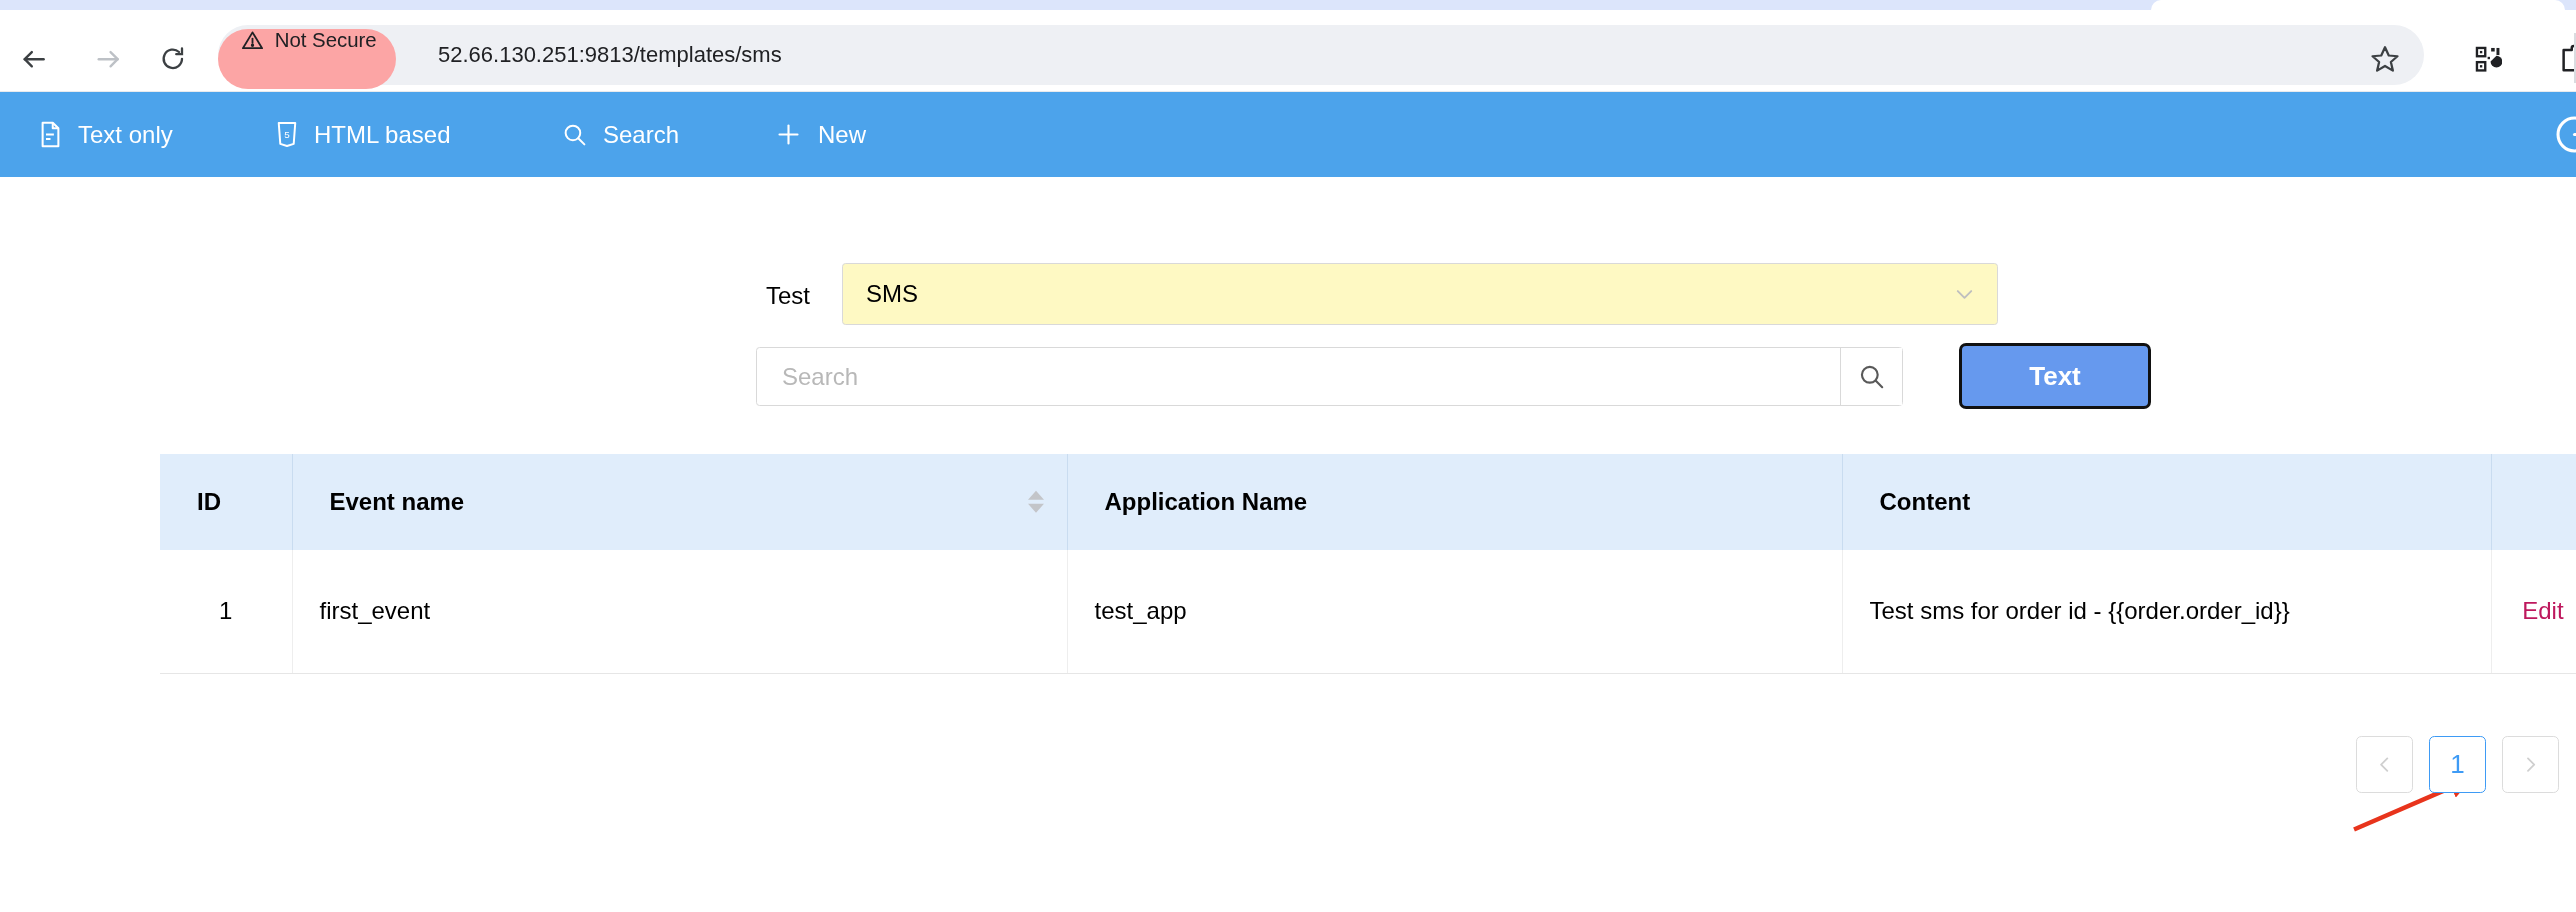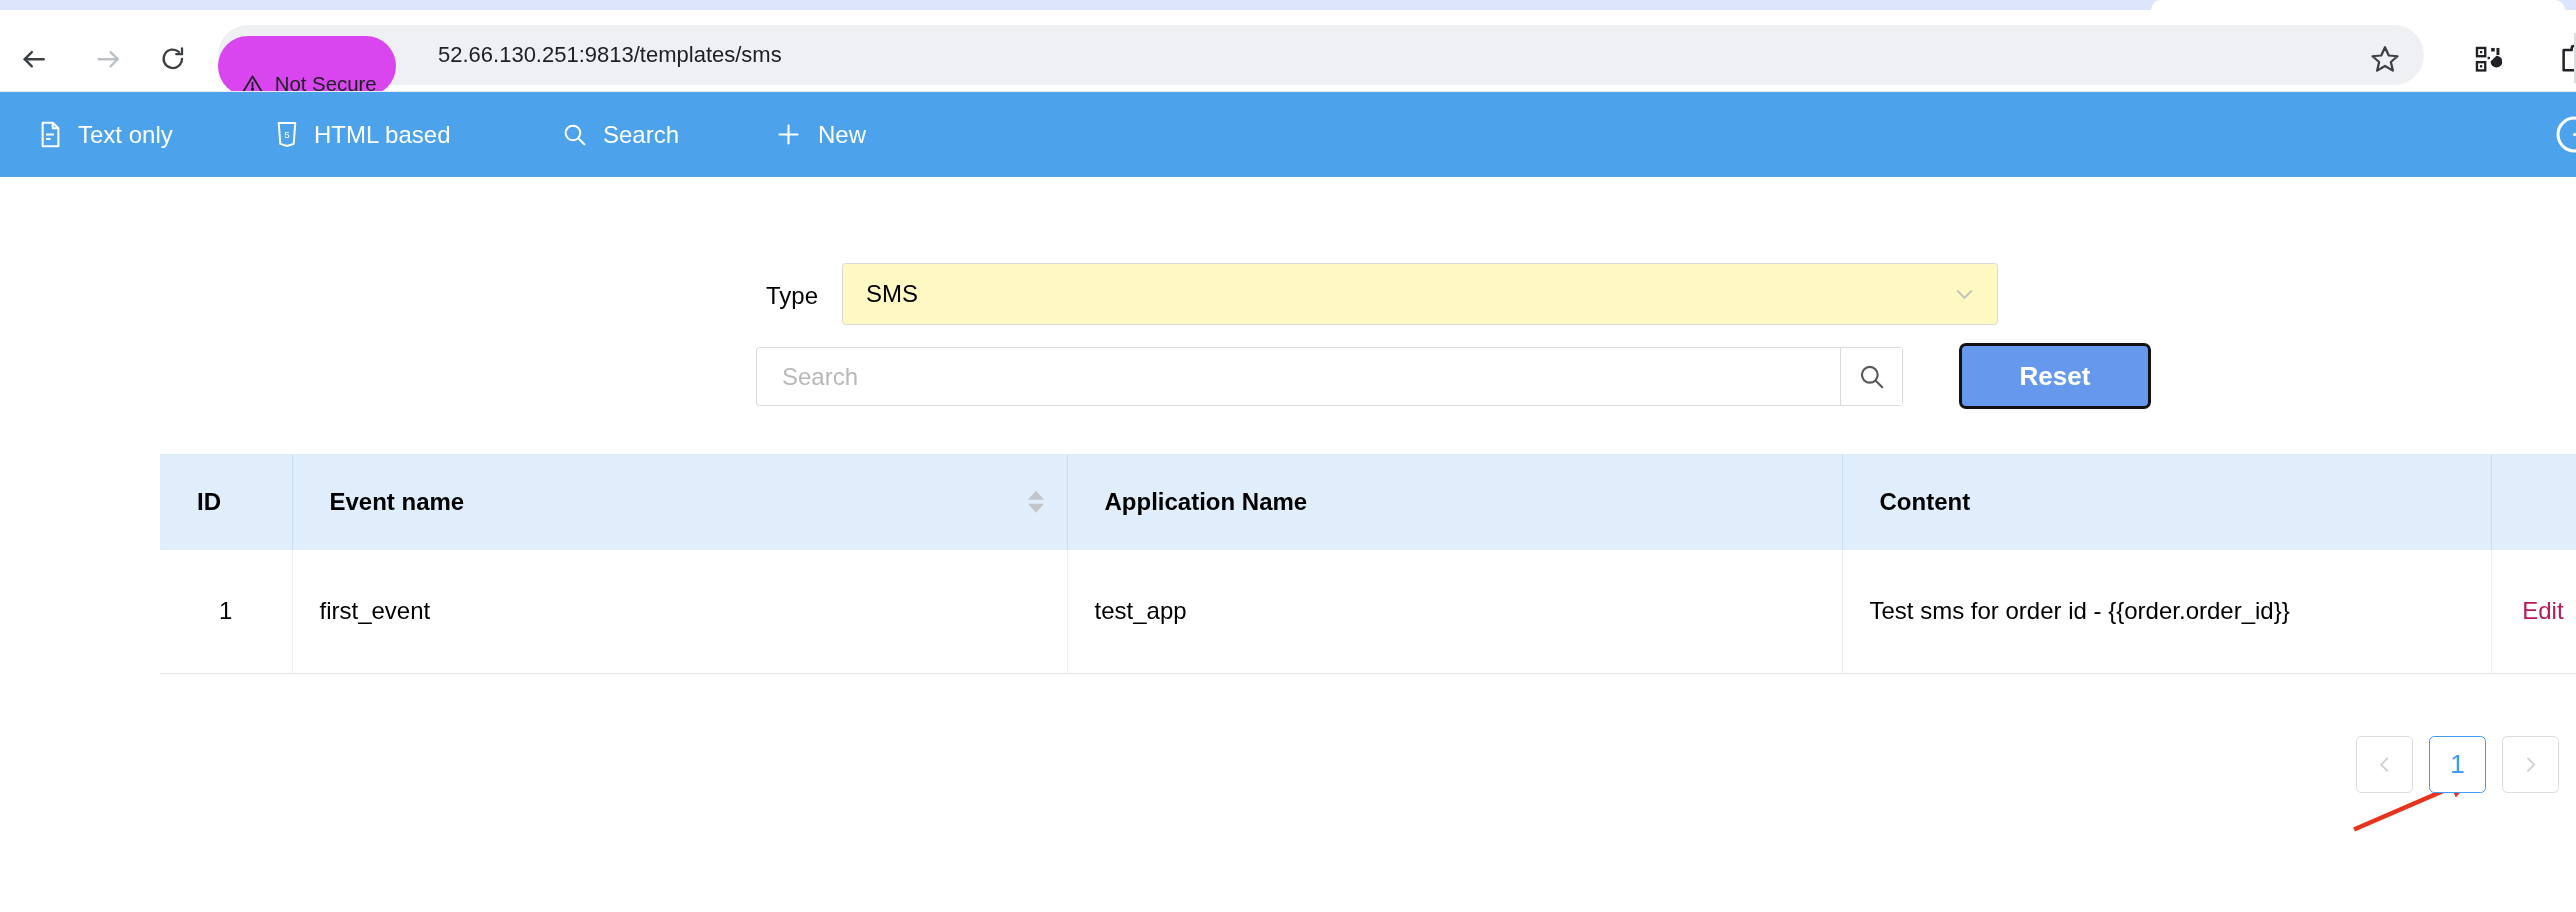--- a/index.html
+++ b/index.html
@@ -43,24 +43,24 @@
   #forward-button{ left: 84px; }
   #reload-button { left: 149px; }
 
   #omnibox {
     position: absolute; left: 218px; top: 15px;
     width: 2206px; height: 60px;
     background: #eef0f4; border-radius: 30px;
     display: flex; align-items: center;
   }
   #security-chip {
-    position: absolute; left: 0px; top: 11px; height: 60px;
+    position: absolute; left: 0px; top: 4px; height: 60px;
     padding: 0 19.6px 0 23px;
-    background: #d946ef; border-radius: 30px;
-    display: flex; align-items: flex-end; gap: 10.7px;
+    background: #fca5a5; border-radius: 30px;
+    display: flex; align-items: flex-start; gap: 10.7px;
   }
   #security-chip-label {
     font-size: 20.4px; color: #202124; font-weight: 500; white-space: nowrap;
   }
   #url-text {
     position: absolute; left: 220px; top: 0; height: 60px;
     display: flex; align-items: center;
     font-size: 22px; color: #202124; white-space: nowrap; text-align: center;
   }
 
@@ -336,40 +336,40 @@
     <svg width="43" height="43" viewBox="0 0 24 24" fill="none" stroke="#ffffff" stroke-width="1.7" stroke-linecap="round">
       <circle cx="12" cy="12" r="9.2"></circle>
         <line x1="12" y1="12" x2="22" y2="12"></line>
     </svg>
   </div>
 </div>
 
 <div id="page-body">
 
   <div id="filter-row">
-    <div id="type-label">Type</div>
+    <div id="type-label">Test</div>
     <div id="type-select">
       <span id="type-select-value">SMS</span>
       <svg id="type-select-chevron" viewBox="0 0 24 24" fill="none" stroke="#bfbfbf" stroke-width="2" stroke-linecap="round" stroke-linejoin="round">
         <polyline points="5,9 12,16 19,9"></polyline>
       </svg>
     </div>
   </div>
 
   <div id="search-row">
     <div id="search-input-wrap">
       <input id="search-input" type="text" placeholder="Search" style="">
       <div id="search-submit-button">
         <svg width="27" height="27" viewBox="0 0 24 24" fill="none" stroke="#595959" stroke-width="1.9" stroke-linecap="round">
           <circle cx="10.5" cy="10.5" r="7"></circle>
             <line x1="15.6" y1="15.6" x2="21.5" y2="21.5"></line>
         </svg>
       </div>
     </div>
-    <div id="reset-button">Reset</div>
+    <div id="reset-button">Text</div>
   </div>
 
   <table id="templates-table">
     <thead>
       <tr>
         <th class="col-id">ID</th>
         <th class="col-event">
           <span>Event name</span>
           <span class="sort-caret-group">
             <span class="caret-up"></span>

